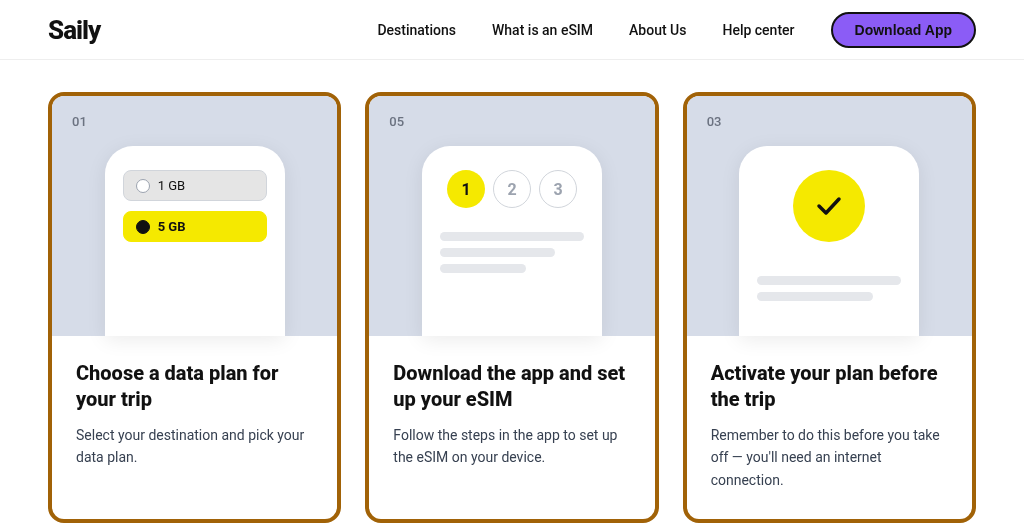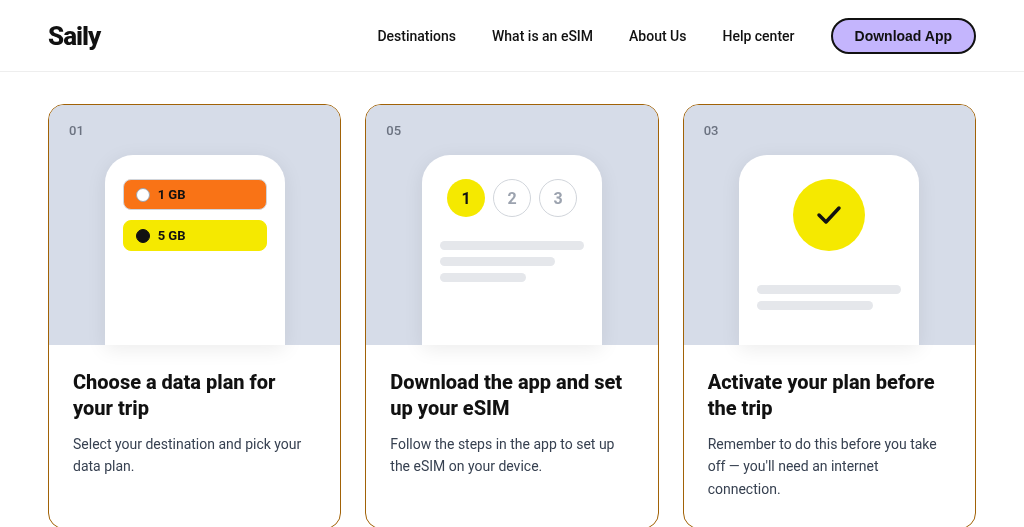--- a/index.html
+++ b/index.html
@@ -11,21 +11,21 @@
       min-height: 527px;
       overflow-x: hidden;
     }
 
     
     header {
       display: flex;
       align-items: center;
       justify-content: space-between;
       padding: 0 48px;
-      height: 72px;
+      height: 60px;
       border-bottom: 1px solid #eee;
       background: #fff;
     }
     .logo {
       font-size: 26px;
       font-weight: 800;
       letter-spacing: -1px;
       color: #111;
     }
     nav {
@@ -39,40 +39,40 @@
       color: #111;
       font-size: 14px;
       font-weight: 500;
     }
     .download-btn {
       border: 2px solid #111;
       border-radius: 24px;
       padding: 8px 22px;
       font-size: 14px;
       font-weight: 600;
-      background: #c4b5fd;
+      background: #8b5cf6;
       color: #111;
       cursor: pointer;
       white-space: nowrap;
     }
 
     
     main {
       padding: 32px 48px 40px;
       background: #fff;
     }
 
     .cards-row {
       display: flex;
       gap: 24px;
     }
 
     .card {
       flex: 1;
-      border: 1px solid #a16207;
+      border: 4px solid #a16207;
       border-radius: 16px;
       overflow: hidden;
       background: #fff;
     }
 
     
     .card-illustration {
       background: #d6dce8;
       padding: 28px 28px 0 28px;
       position: relative;
@@ -106,23 +106,23 @@
 
     
     .data-option {
       display: flex;
       align-items: center;
       gap: 8px;
       border: 1.5px solid #d1d5db;
       border-radius: 8px;
       padding: 7px 12px;
       font-size: 13px;
-      font-weight: 700;
-      color: #111;
-      background: #f97316;
+      font-weight: 400;
+      color: #111;
+      background: #e5e5e5;
     }
     .data-option.selected {
       background: #f5e900;
       border-color: #f5e900;
       font-weight: 700;
     }
     .radio-circle {
       width: 14px;
       height: 14px;
       border-radius: 50%;

